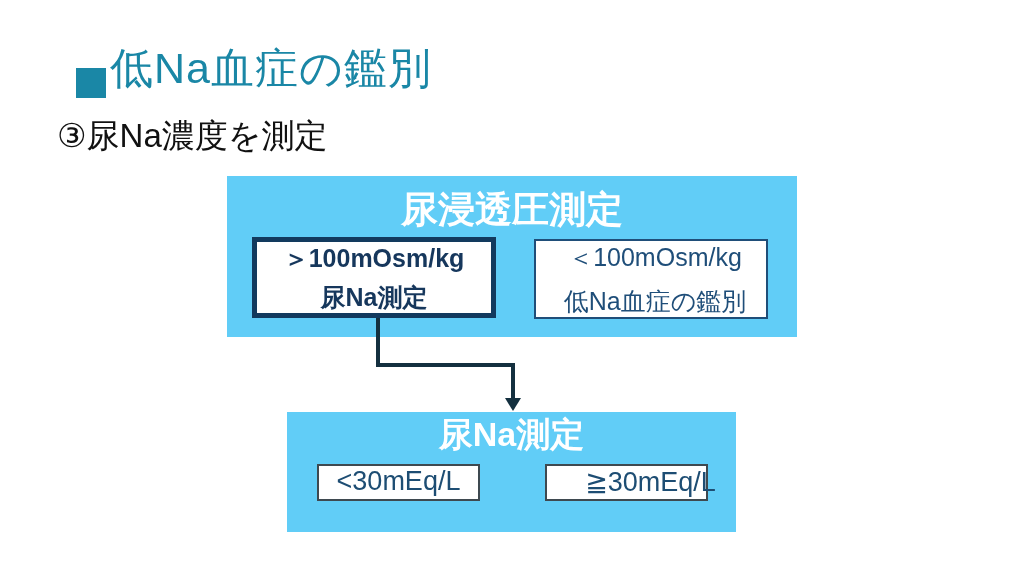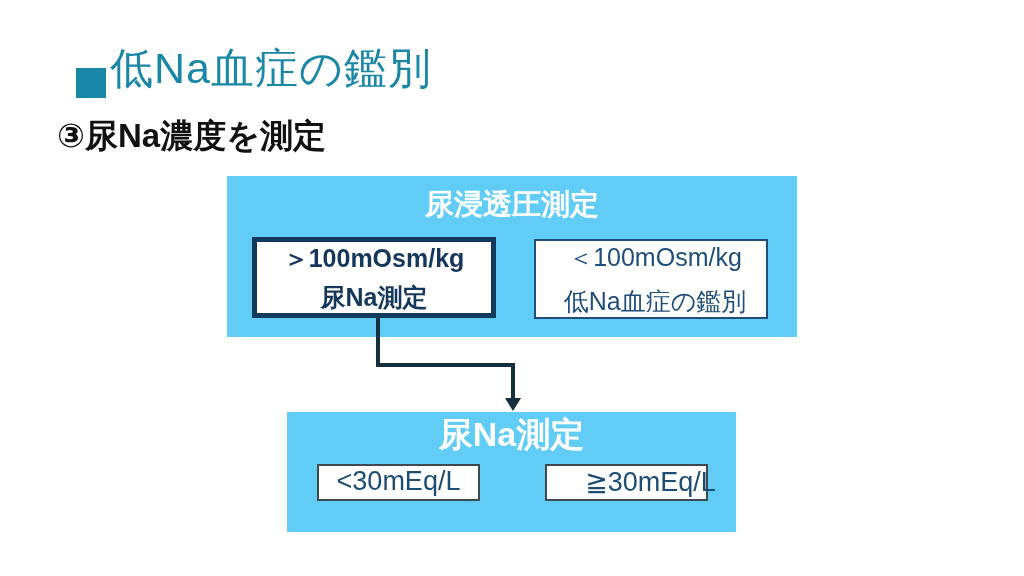--- a/index.html
+++ b/index.html
@@ -22,32 +22,32 @@
     display: inline-block; flex: 0 0 auto; margin-top: 6px;
   }
   .title-text {
     font-size: 43px; color: #1A87A6; font-weight: 400;
     letter-spacing: 1px; white-space: nowrap;
   }
 
   
   .subtitle {
     position: absolute; left: 57px; top: 114px;
-    font-size: 33px; color: #111111; white-space: nowrap; font-weight: bold;
+    font-size: 33px; color: #111111; white-space: nowrap;
   }
 
   
   .panel { position: absolute; background: #61CDF7; }
   .panel1 { left: 227px; top: 176px; width: 570px; height: 161px; }
   .panel2 { left: 287px; top: 412px; width: 449px; height: 120px; }
   .panel-title {
     width: 100%; text-align: center; color: #ffffff; font-weight: 700;
     white-space: nowrap;
   }
-  .panel1 .panel-title { font-size: 29px; padding-top: 9px; }
+  .panel1 .panel-title { font-size: 37px; padding-top: 9px; }
   .panel2 .panel-title { font-size: 34px; padding-top: 0; }
 
   
   .wbox {
     position: absolute; background: #ffffff; box-sizing: border-box;
     display: flex; flex-direction: column; align-items: center; justify-content: space-between;
     text-align: center; white-space: nowrap;
   }
   .box-emph {
     left: 25px; top: 61px; width: 244px; height: 81px;

